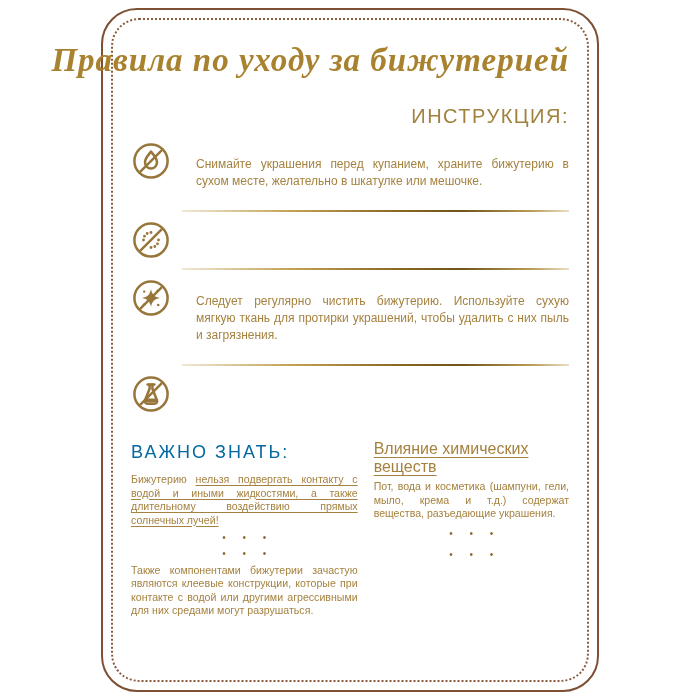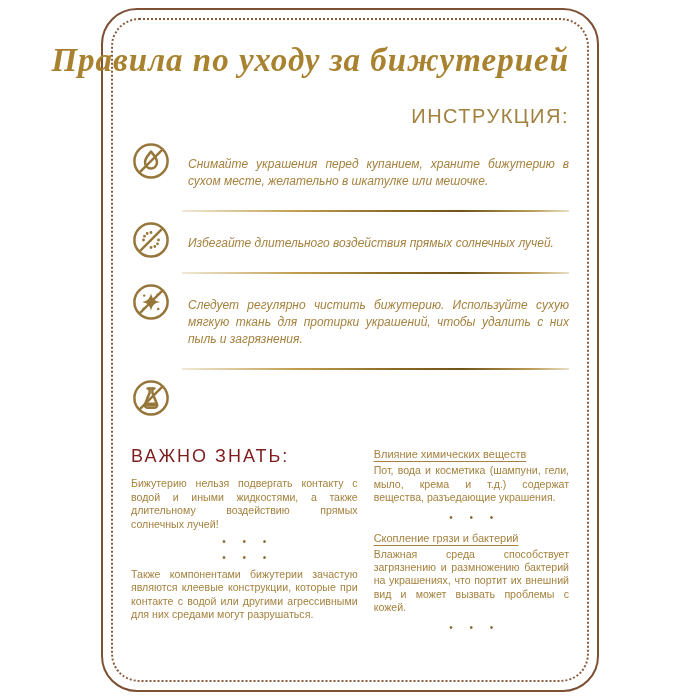--- a/index.html
+++ b/index.html
@@ -8,33 +8,33 @@
     border:2px solid #7d4f33;border-radius:36px;background:#fff;}
   .dotted{position:absolute;inset:8px;border:2px dotted #8a5a3c;border-radius:28px;}
   .content{position:absolute;inset:12px;padding:6px 16px 10px;display:flex;flex-direction:column;box-sizing:border-box;align-items:flex-end;}
   .title{margin-top:14px;text-align:center;font-family:"Liberation Serif",serif;font-style:italic;
     font-weight:600;font-size:33px;color:#a8822f;letter-spacing:1px;white-space:nowrap;}
   .grad{height:2px;border:none;
     background:linear-gradient(90deg,#f0e8d6 0%,#c3a255 28%,#8a6a25 55%,#6f5318 72%,#b99b55 90%,#eadec6 100%);}
   .title-rule{margin:10px 2px 0;}
   .inst-heading{margin-top:14px;text-align:center;font-size:20px;letter-spacing:1.5px;color:#a0813e;}
   .inst-list{margin-top:8px;}
-  .inst-item{display:flex;gap:17px;align-items:flex-start;padding:5px 0;font-style:italic;}
+  .inst-item{display:flex;gap:25px;align-items:flex-start;padding:5px 0;}
   .inst-icon{flex:0 0 40px;height:40px;}
   .inst-text{font-size:12px;line-height:1.42;text-align:justify;color:#a5823f;padding-top:3px;}
   .item-rule{margin:3px 0 3px 51px;}
   .full-rule{margin:7px 0 6px 0;}
   .cols{display:flex;gap:16px;margin-top:6px;flex:1;min-height:0;}
   .col-left{flex:1.16;min-width:0;}
   .col-right{flex:1;min-width:0;display:flex;flex-direction:column;}
-  .col-heading{font-size:18px;letter-spacing:2px;color:#7f1d1d;font-weight:400;margin:2px 0 10px;}
+  .col-heading{font-size:18px;letter-spacing:2px;color:#0369a1;font-weight:400;margin:2px 0 10px;}
   .body-text{font-size:10.6px;line-height:1.27;text-align:justify;color:#a5823f;margin:0;}
-  .underlined{text-decoration-thickness:1px;text-underline-offset:2px;}
+  .underlined{text-decoration:underline;text-decoration-thickness:1px;text-underline-offset:2px;}
   .dots-sep{text-align:center;color:#8a6a30;font-size:10px;letter-spacing:7px;padding-left:7px;margin:5px 0;}
-  .sub-title{display:inline-block;font-size:11px;color:#a5823f;text-decoration:underline;
+  .sub-title{display:inline-block;font-size:16px;color:#a5823f;text-decoration:underline;
     text-decoration-thickness:1px;text-underline-offset:3px;margin:0 0 4px;}
   .sec{margin-bottom:2px;}
   svg .stroke{fill:none;stroke:#96763a;stroke-width:2.5;stroke-linecap:round;stroke-linejoin:round;}
   svg .fillg{fill:#96763a;stroke:none;}
 </style>
 </head>
 <body>
 
 <div class="card">
   <div class="dotted"></div>
@@ -67,21 +67,20 @@
               <circle class="fillg" cx="16.2" cy="13.5" r="1.4"></circle>
             <circle class="fillg" cx="13.5" cy="16.2" r="1.4"></circle>
               <circle class="fillg" cx="12.5" cy="20" r="1.4"></circle>
             <circle class="fillg" cx="20" cy="27.5" r="1.4"></circle>
               <circle class="fillg" cx="23.8" cy="26.5" r="1.4"></circle>
             <circle class="fillg" cx="26.5" cy="23.8" r="1.4"></circle>
               <circle class="fillg" cx="27.5" cy="20" r="1.4"></circle>
             <line class="stroke" x1="9.6" y1="30.4" x2="30.4" y2="9.6"></line>
           </svg>
         </span>
-        <p class="inst-text">Избегайте длительного воздействия прямых солнечных лучей.</p>
       </div>
       <div class="grad item-rule"></div>
 
       <div class="inst-item">
         <span class="inst-icon">
           <svg width="40" height="40" viewBox="0 0 40 40">
             <circle class="stroke" cx="20" cy="20" r="16.6"></circle>
             <path class="fillg" d="M20 11 C21 16.5 23.5 19 29 20 C23.5 21 21 23.5 20 29 C19 23.5 16.5 21 11 20 C16.5 19 19 16.5 20 11 Z"></path>
             <circle class="fillg" cx="13.2" cy="13.6" r="1.2"></circle>
               <circle class="fillg" cx="26.8" cy="12.8" r="1.4"></circle>
@@ -121,23 +120,19 @@
       </div>
 
       <div class="col-right">
 
         <div class="sec">
           <span class="sub-title">Влияние химических веществ</span>
           <p class="body-text">Пот, вода и косметика (шампуни, гели, мыло, крема и т.д.) содержат вещества, разъедающие украшения.</p>
         </div>
         <div class="dots-sep">•  •  •</div>
 
-        <div class="sec">
-          <span class="sub-title">Скопление грязи и бактерий</span>
-          <p class="body-text">Влажная среда способствует загрязнению и размножению бактерий на украшениях, что портит их внешний вид и может вызвать проблемы с кожей.</p>
-        </div>
         <div class="dots-sep">•  •  •</div>
 
       </div>
 
     </div>
   </div>
 </div>
 
 </body></html>

